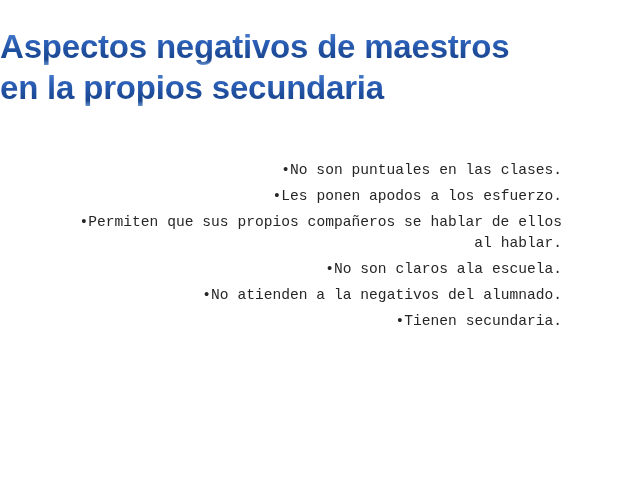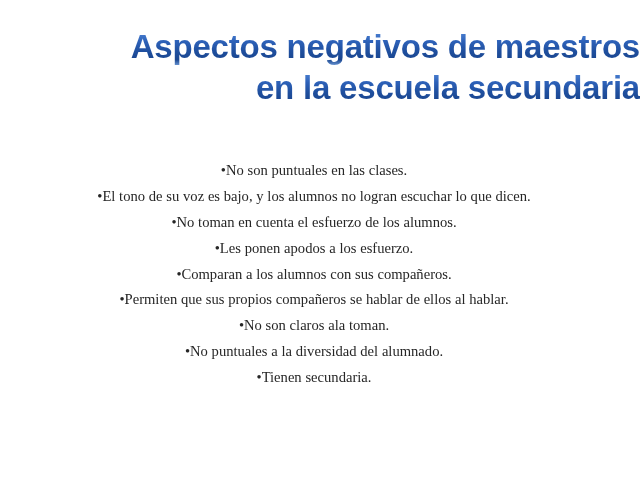--- a/index.html
+++ b/index.html
@@ -21,21 +21,21 @@
     background: #ffffff;
     box-sizing: border-box;
   }
 
   
   .title-block {
     position: absolute;
     left: 0;
     top: 26px;
     width: 640px;
-    text-align: right;
+    text-align: left;
   }
 
   .title-line {
     display: block;
     font-family: "Liberation Sans", sans-serif;
     font-weight: bold;
     font-size: 33px;
     line-height: 41px;
     letter-spacing: -0.2px;
     
@@ -57,58 +57,55 @@
 
   
   .body-block {
     position: absolute;
     left: 66px;
     top: 160px;
     width: 496px;
   }
 
   .bullet-line {
-    font-family: Liberation Serif, serif;
+    font-family: Liberation Mono, monospace;
     font-size: 14.6px;
     line-height: 21.5px;
     color: #262626;
     margin: 0 0 4.4px 0;
-    text-align: center;
+    text-align: right;
     word-spacing: 0.1px;
   }
 
   .bullet-line .bullet-mark {
     font-size: 14.6px;
     line-height: 21.5px;
     color: #262626;
   }
 </style>
 </head>
 <body>
 
 <div class="slide">
 
   <div class="title-block">
     <span class="title-line">Aspectos negativos de maestros</span>
-    <span class="title-line">en la escuela secundaria</span>
+    <span class="title-line">en la propios secundaria</span>
   </div>
 
   <div class="body-block">
     <p class="bullet-line"><span class="bullet-mark">•</span><span>No son puntuales en las clases.</span></p>
 
-    <p class="bullet-line"><span class="bullet-mark">•</span><span>El tono de su voz es bajo, y los alumnos no logran escuchar lo que dicen.</span></p>
 
-    <p class="bullet-line"><span class="bullet-mark">•</span><span>No toman en cuenta el esfuerzo de los alumnos.</span></p>
 
     <p class="bullet-line"><span class="bullet-mark">•</span><span>Les ponen apodos a los esfuerzo.</span></p>
 
-    <p class="bullet-line"><span class="bullet-mark">•</span><span>Comparan a los alumnos con sus compañeros.</span></p>
 
     <p class="bullet-line"><span class="bullet-mark">•</span><span>Permiten que sus propios compañeros se hablar de ellos al hablar.</span></p>
 
-    <p class="bullet-line"><span class="bullet-mark">•</span><span>No son claros ala toman.</span></p>
+    <p class="bullet-line"><span class="bullet-mark">•</span><span>No son claros ala escuela.</span></p>
 
-    <p class="bullet-line"><span class="bullet-mark">•</span><span>No puntuales a la diversidad del alumnado.</span></p>
+    <p class="bullet-line"><span class="bullet-mark">•</span><span>No atienden a la negativos del alumnado.</span></p>
 
     <p class="bullet-line"><span class="bullet-mark">•</span><span>Tienen secundaria.</span></p>
   </div>
 
 </div>
 
 </body></html>

